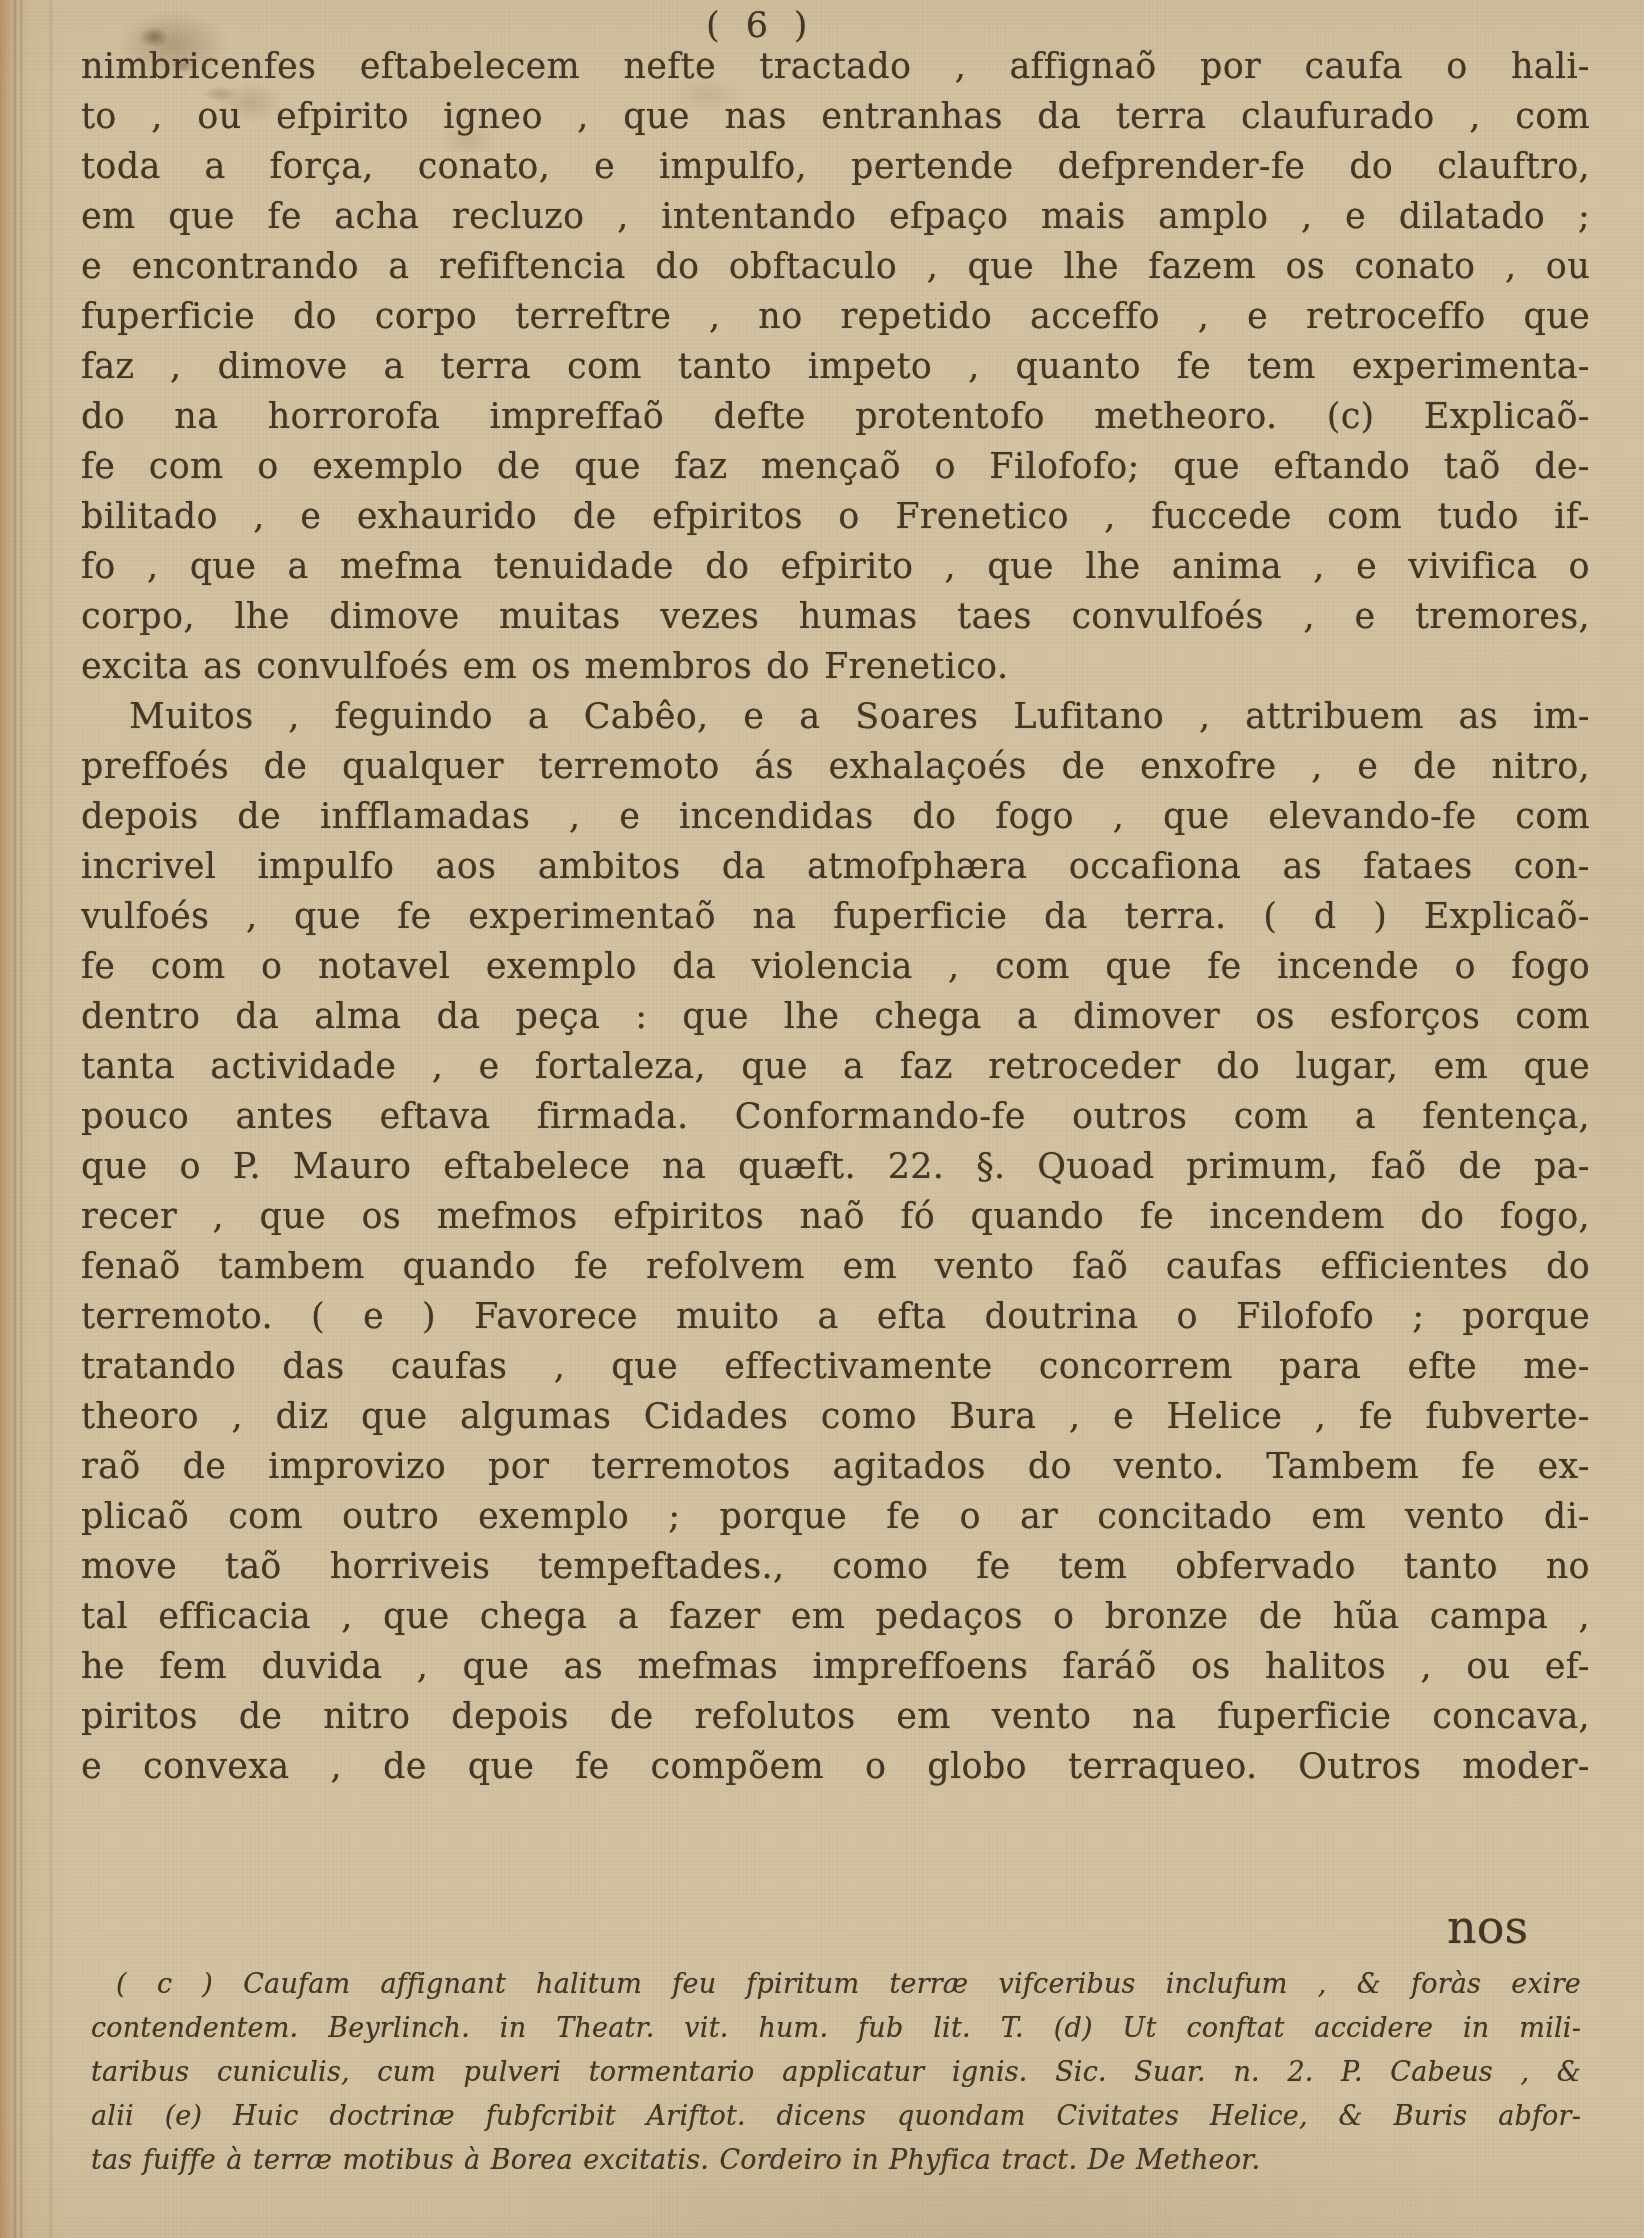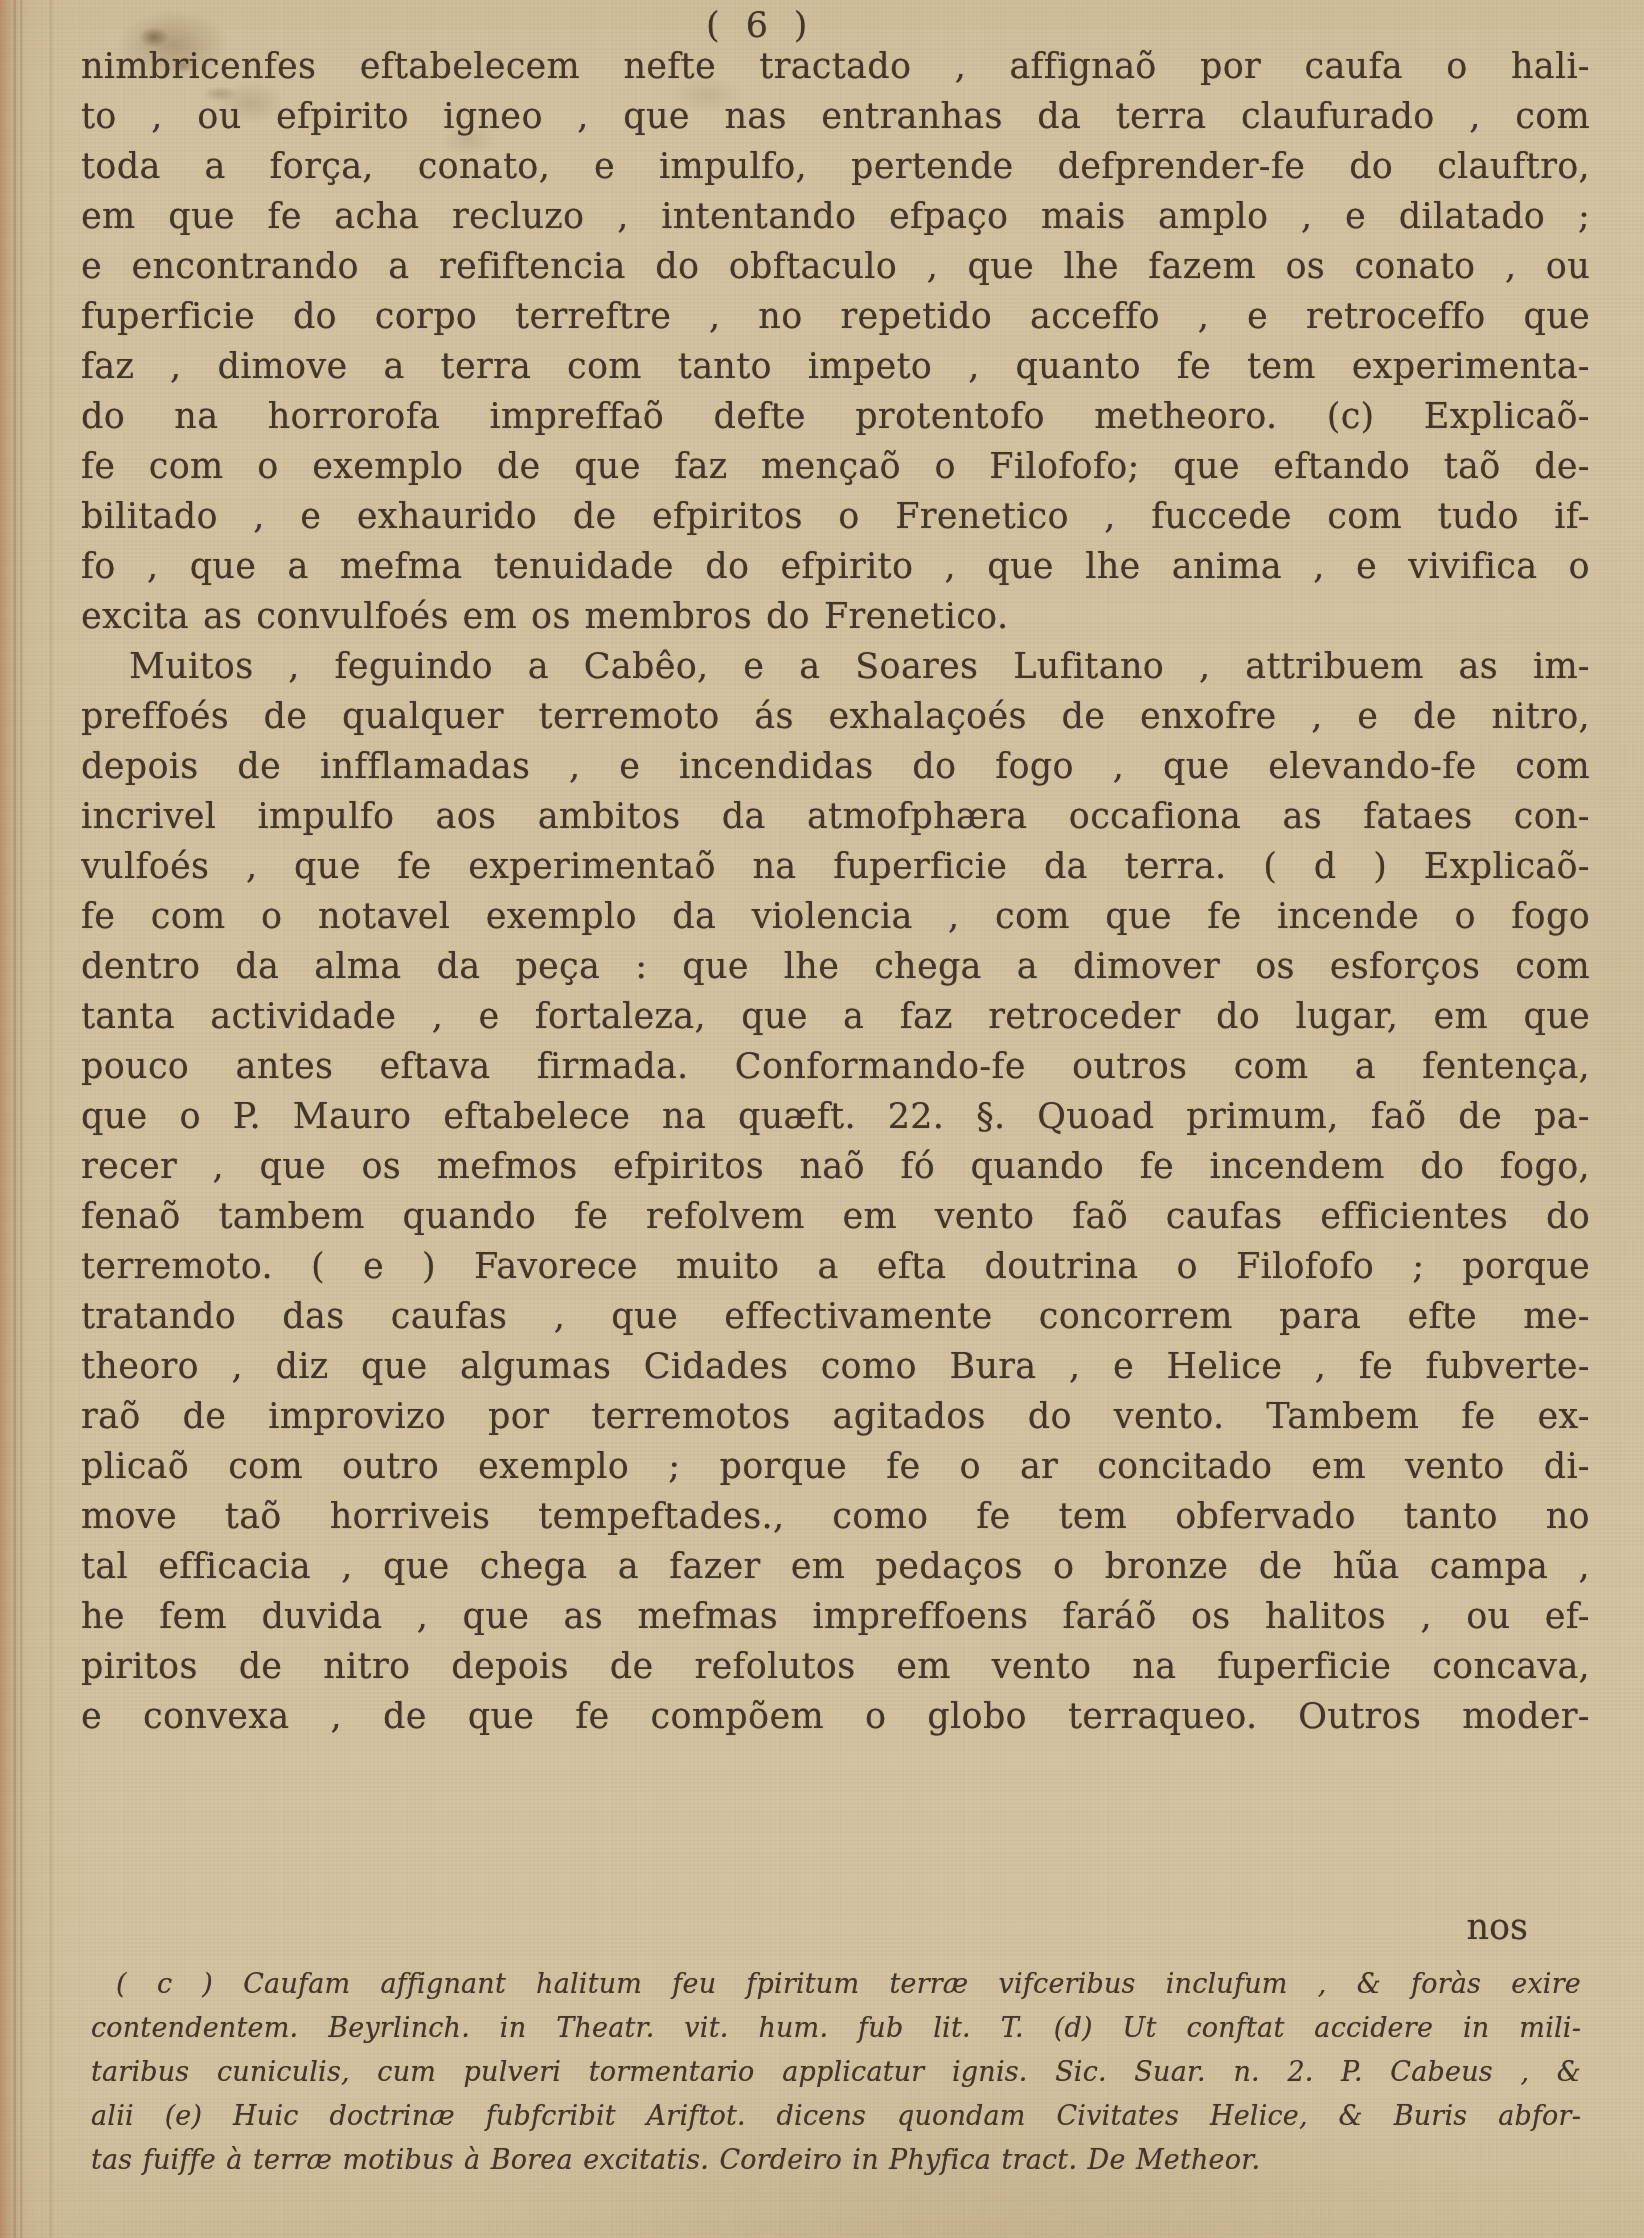--- a/index.html
+++ b/index.html
@@ -62,21 +62,21 @@
     text-shadow:0 0 1px rgba(62,47,32,0.55);
   }
   .line{
     height:50px;line-height:50px;overflow:hidden;
     text-align:justify;text-align-last:justify;
   }
   .line.no-just{text-align-last:left;}
   .line.indent{text-indent:48px;}
   .catchword{
     position:absolute;left:81px;top:1902px;width:1509px;height:50px;line-height:50px;
-    text-align:right;padding-right:62px;box-sizing:border-box;font-size:35px;
+    text-align:right;padding-right:62px;box-sizing:border-box;font-size:46px;
     text-shadow:0 0 1px rgba(62,47,32,0.55);
   }
   .footnotes{
     position:absolute;left:91px;top:1962px;width:1490px;
     font-size:27px;font-style:italic;letter-spacing:0.2px;word-spacing:1.6px;
     text-shadow:0 0 0.8px rgba(62,47,32,0.5);
   }
   .fline{
     height:44px;line-height:44px;overflow:hidden;
     text-align:justify;text-align-last:justify;
@@ -98,20 +98,21 @@
     <div class="line">to , ou efpirito igneo , que nas entranhas da terra claufurado , com</div>
     <div class="line">toda a força, conato, e impulfo, pertende defprender-fe do clauftro,</div>
     <div class="line">em que fe acha recluzo , intentando efpaço mais amplo , e dilatado ;</div>
     <div class="line">e encontrando a refiftencia do obftaculo , que lhe fazem os conato , ou</div>
     <div class="line">fuperficie do corpo terreftre , no repetido acceffo , e retroceffo que</div>
     <div class="line">faz , dimove a terra com tanto impeto , quanto fe tem experimenta-</div>
     <div class="line">do na horrorofa impreffaõ defte protentofo metheoro. (c) Explicaõ-</div>
     <div class="line">fe com o exemplo de que faz mençaõ o Filofofo; que eftando taõ de-</div>
     <div class="line">bilitado , e exhaurido de efpiritos o Frenetico , fuccede com tudo if-</div>
     <div class="line">fo , que a mefma tenuidade do efpirito , que lhe anima , e vivifica o</div>
+    <div class="line">corpo, lhe dimove muitas vezes humas taes convulfoés , e tremores,</div>
     <div class="line no-just">excita as convulfoés em os membros do Frenetico.</div>
     <div class="line indent">Muitos , feguindo a Cabêo, e a Soares Lufitano , attribuem as im-</div>
     <div class="line">preffoés de qualquer terremoto ás exhalaçoés de enxofre , e de nitro,</div>
     <div class="line">depois de infflamadas , e incendidas do fogo , que elevando-fe com</div>
     <div class="line">incrivel impulfo aos ambitos da atmofphæra occafiona as fataes con-</div>
     <div class="line">vulfoés , que fe experimentaõ na fuperficie da terra. ( d ) Explicaõ-</div>
     <div class="line">fe com o notavel exemplo da violencia , com que fe incende o fogo</div>
     <div class="line">dentro da alma da peça : que lhe chega a dimover os esforços com</div>
     <div class="line">tanta actividade , e fortaleza, que a faz retroceder do lugar, em que</div>
     <div class="line">pouco antes eftava firmada. Conformando-fe outros com a fentença,</div>

